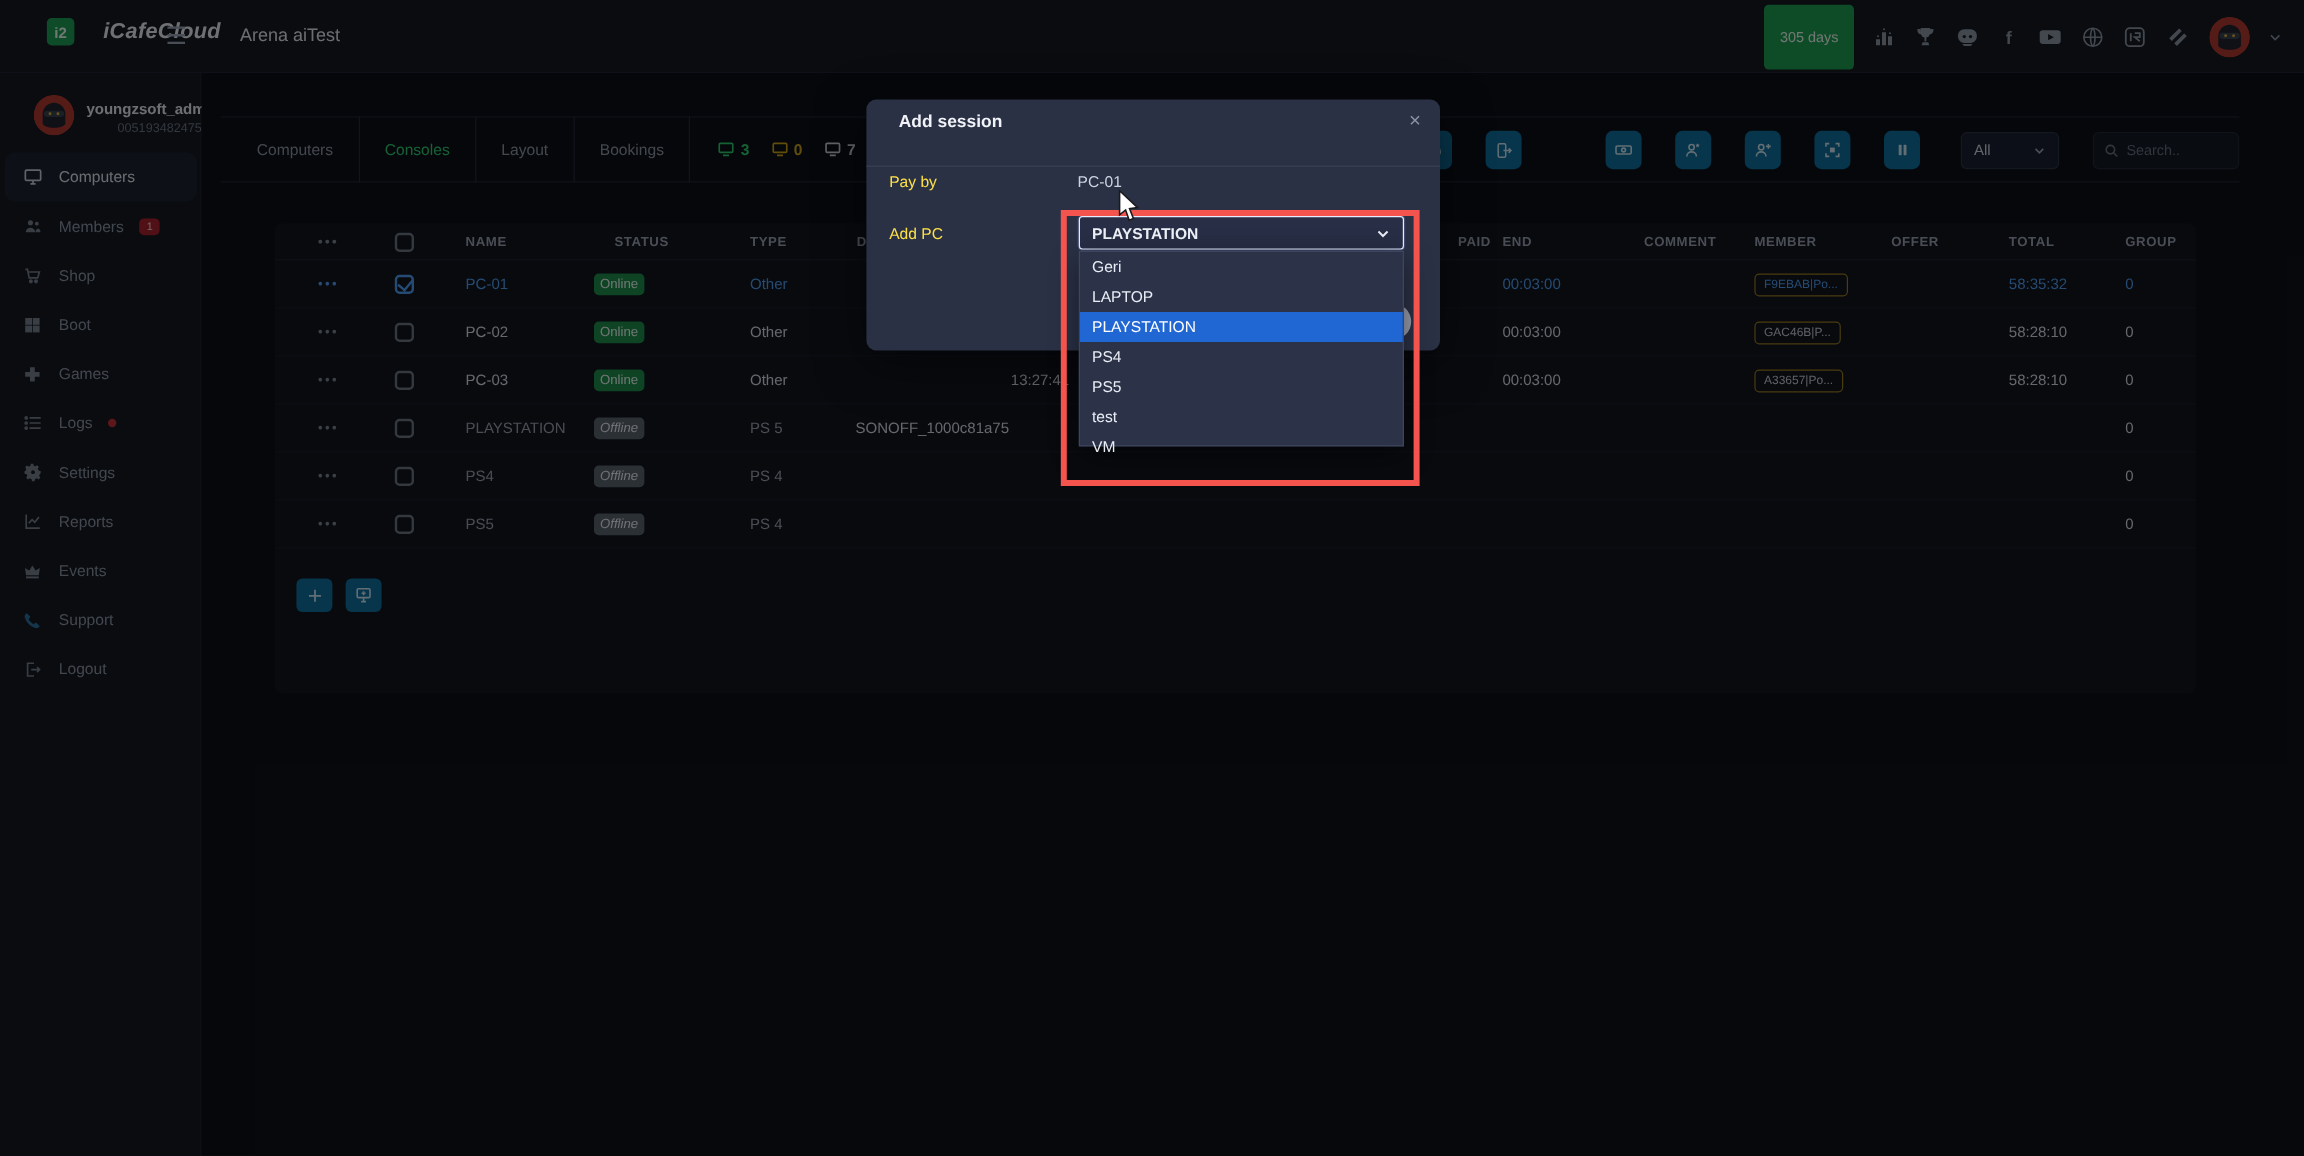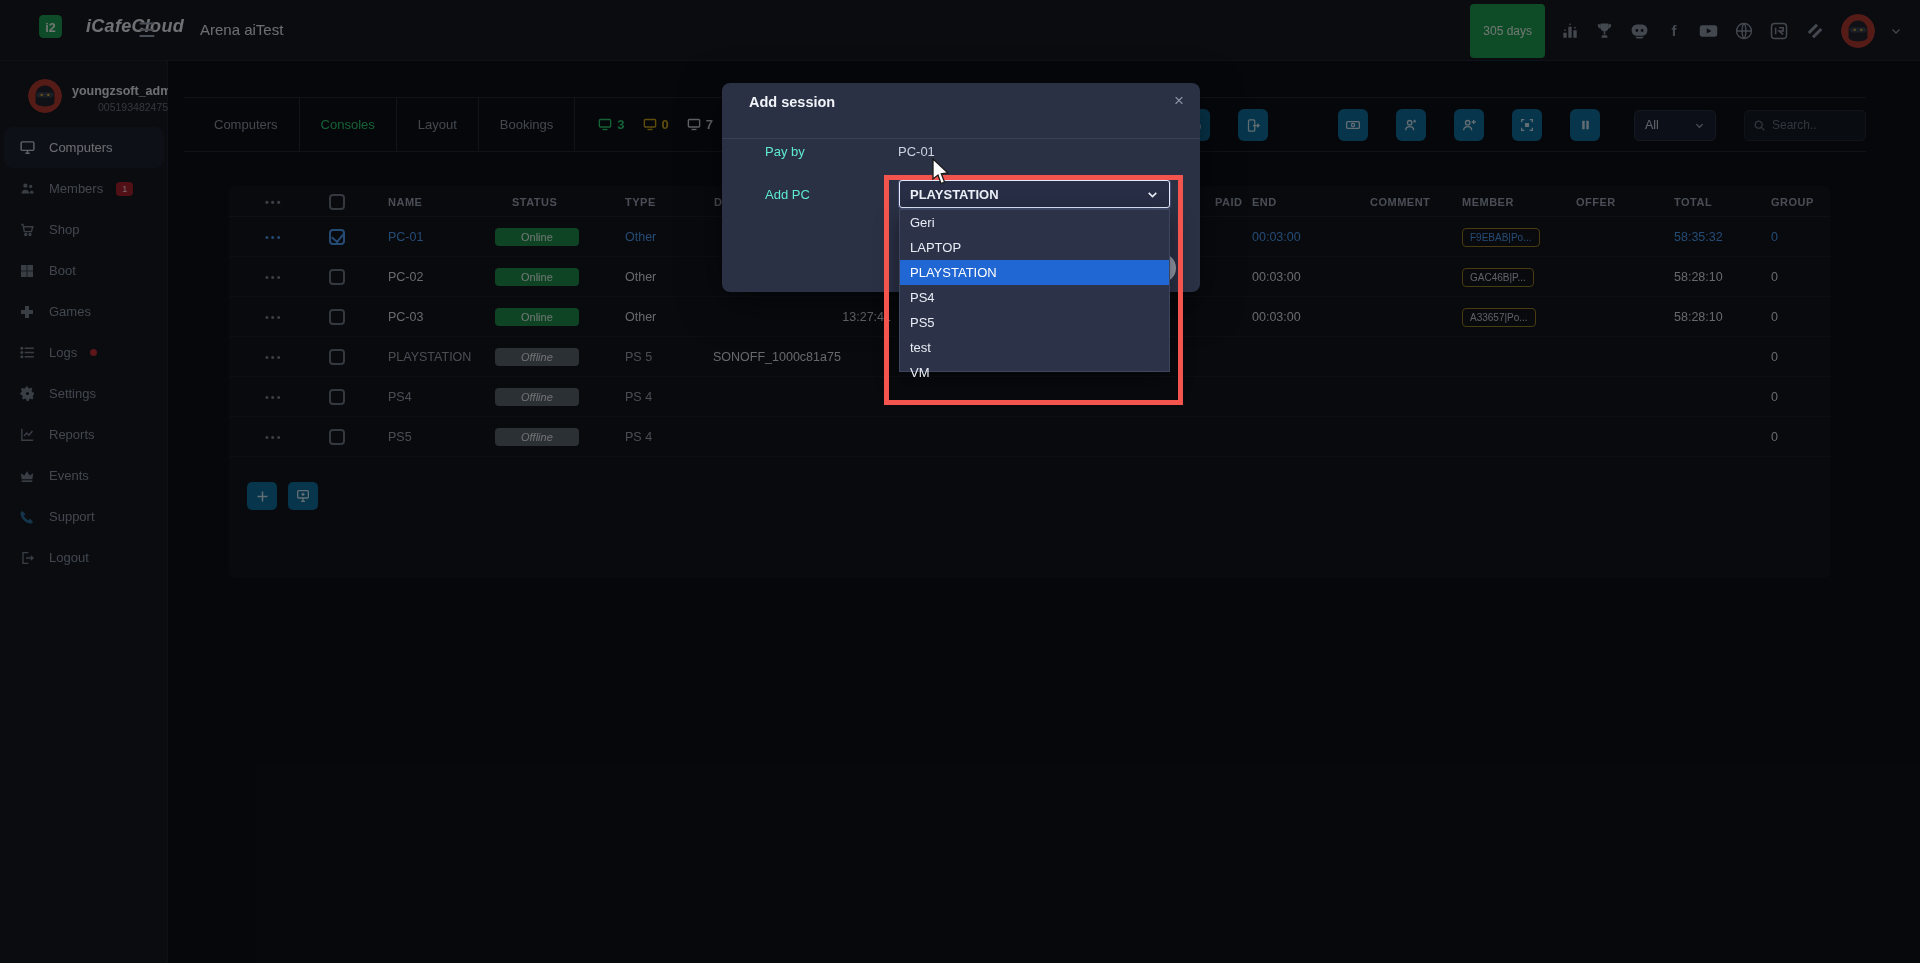--- a/index.html
+++ b/index.html
@@ -74,37 +74,37 @@
   .h-name{left:159px;} .h-status{left:283px;} .h-type{left:396px;} .h-d{left:485px;}
   .h-paid{left:986px;} .h-end{left:1023px;} .h-comment{left:1141px;} .h-member{left:1233px;}
   .h-offer{left:1347px;} .h-total{left:1445px;} .h-group{left:1542px;}
   .dots { color:#7e8795; font-size:11px; letter-spacing:2px; cursor:pointer; }
   .sel-row .dots, .sel-row .cell { color:#4f9cf0; }
   .off-row .c-name, .off-row .c-type { color:#9aa2ae; }
   .cb { width:16px; height:16px; border:2px solid #6d7684; border-radius:4px; position:relative; cursor:pointer; }
   .cb.checked { border-color:#4f9cf0; }
   .cb.checked::after { content:""; position:absolute; left:3px; top:-1px; width:6px; height:10px;
         border-right:2px solid #4f9cf0; border-bottom:2px solid #4f9cf0; transform:rotate(40deg); }
-  .badge { padding:3px 26px; border-radius:4px; font-size:11px; }
+  .badge { padding:3px 5px; border-radius:4px; font-size:11px; }
   .badge.on { background:#1e8e4d; color:#e8f7ee; }
   .badge.offb { background:#5b6470; color:#e8ebef;font-style:italic; }
   .chip { border:1px solid #9a7d22; border-radius:4px; padding:3px 7px; font-size:10px; color:#c3cad6; }
   .sel-row .chip { color:#4f9cf0; }
   .card-foot { position:absolute; left:18px; top:296px; display:flex; gap:11px; }
   .fbtn { width:30px; height:28px; border-radius:5px; background:#0f6f9e; color:#cfe6f2;
           display:flex; align-items:center; justify-content:center; cursor:pointer; }
 
   
   .dim { position:absolute; inset:0; background:rgba(0,0,0,.52); z-index:50; }
   .modal { position:absolute; left:722px; top:83px; width:478px; height:209px; background:#2a3145;
            border-radius:8px; z-index:60; box-shadow:0 10px 40px rgba(0,0,0,.5); }
   .modal-head { position:relative; height:56px; border-bottom:1px solid #3a4156; }
   .modal-title { position:absolute; left:27px; top:11px; color:#f1f3f8; font-size:14.5px; font-weight:bold; }
   .modal-close { position:absolute; right:16px; top:8px; color:#8b93a5; font-size:17px; cursor:pointer; }
-  .m-label { position:absolute; left:43px; color:#5eead4; font-size:13px; }
+  .m-label { position:absolute; left:19px; color:#fde047; font-size:13px; }
   .m-value { position:absolute; left:176px; color:#ccd3e0; font-size:13px; }
   .mselect { position:absolute; left:177px; top:97px; width:271px; height:28px; background:#272e45;
              border:1px solid #e6ebff; border-radius:3px; box-shadow:0 0 0 1px rgba(140,170,255,.25);
              display:flex; align-items:center; justify-content:space-between; padding:0 10px;
              color:#eef1f8; font-size:13px; font-weight:bold; cursor:pointer; }
   .m-footbtn { position:absolute; left:386px; top:170px; width:68px; height:30px; border-radius:15px;
                background:#969cab; z-index:61; }
   .ddlist { position:absolute; left:899px; top:209px; width:271px; height:163px; background:#2c3349;
             border:1px solid #3e465e; z-index:70; box-shadow:0 8px 22px rgba(0,0,0,.45); }
   .opt { height:25px; line-height:25px; padding-left:10px; color:#e9edf5; font-size:13px; cursor:pointer; }

